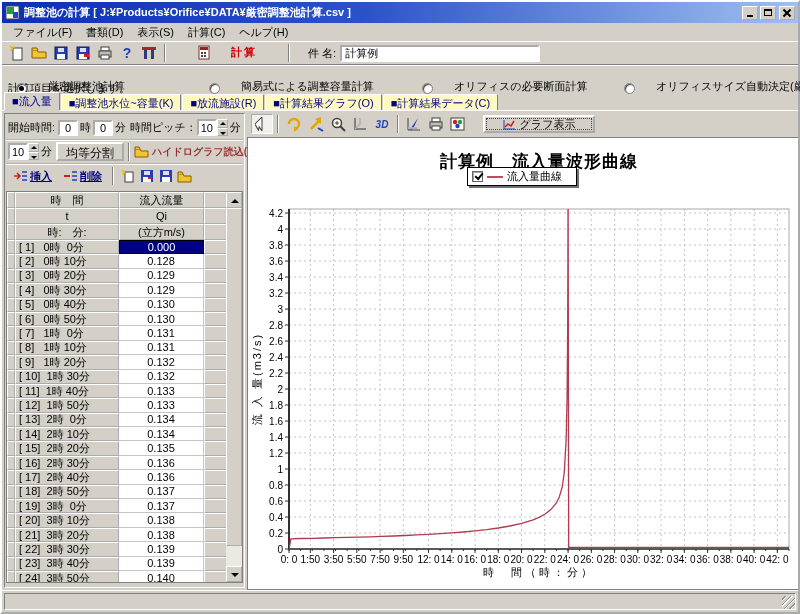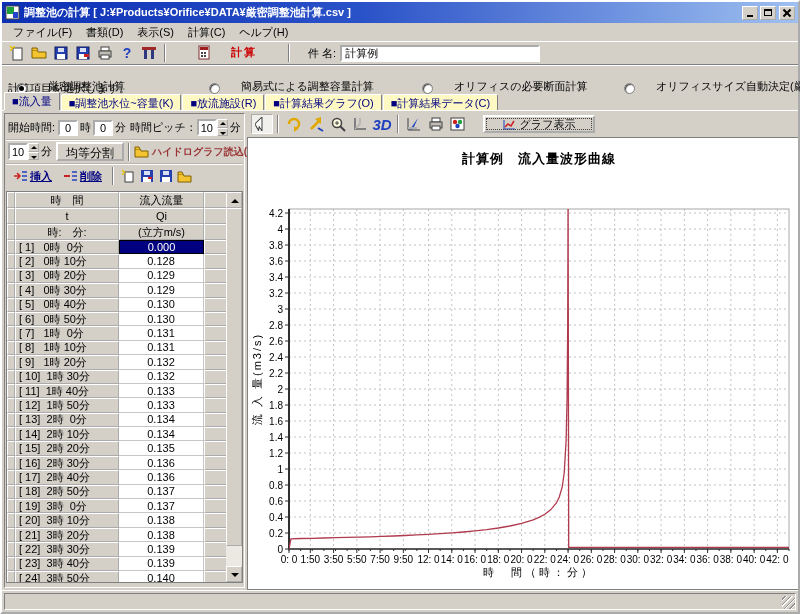--- a/index.html
+++ b/index.html
@@ -85,21 +85,21 @@
   .sbtn.down { bottom:0; } .sbtn.down:before { top:6px; border-left:4px solid transparent; border-right:4px solid transparent; border-top:4px solid #000; }
   .sthumb { position:absolute; left:0; top:16px; width:16px; height:338px; background:#d4d0c8; border:1px outset #fff; }
 
   
   .chart-panel { flex:1; display:flex; flex-direction:column; min-width:0; }
   .chart-toolbar { height:26px; display:flex; align-items:center; padding:0 4px; flex:none; }
   .gbtn { border:2px outset #fff; background:#d4d0c8; height:18px; width:112px; margin-left:14px;
     display:flex; align-items:center; justify-content:center; gap:4px; position:relative; }
   .gbtn:before { content:""; position:absolute; inset:1px; border:1px dotted #404040; }
   .chart-area { flex:1; background:#fff; border:1px solid #808080; border-right:none; position:relative; overflow:hidden; }
-  .chart-title { position:absolute; left:41px; width:500px; top:12px; text-align:center; font-weight:bold; font-size:13px; letter-spacing:1px; }
+  .chart-title { position:absolute; left:41px; width:500px; top:12px; text-align:center; font-weight:bold; font-size:17px; letter-spacing:1px; }
   .legend { position:absolute; left:219px; top:29px; width:110px; height:19px; background:#fff; border:1px solid #000;
     box-shadow:2px 2px 0 #707070; display:flex; align-items:center; gap:4px; padding:0 4px; }
   .cb { width:11px; height:11px; background:#fff; border:1px solid #666; box-shadow:inset 1px 1px 0 #aaa; position:relative; flex:none; }
   .cb:after { content:""; position:absolute; left:2px; top:1px; width:6px; height:3px; border-left:2px solid #000; border-bottom:2px solid #000; transform:rotate(-50deg); }
   .legend .lline { width:16px; height:2px; background:#c24a5e; flex:none; }
   svg.plot { position:absolute; left:0; top:0; }
   svg text { font-family:"Liberation Sans","DejaVu Sans",sans-serif; }
 
   
   .statusbar { height:22px; flex:none; border-top:1px solid #fff; padding:2px; }
@@ -522,21 +522,21 @@
               <path d="M5 7 H9 M7 5 V9" stroke="#404040"></path>
             </svg>
           </div>
         <div class="tbtn">
             <svg width="16" height="16">
               <path d="M3 2 L3 13 L14 13" fill="none" stroke="#808080" stroke-width="2"></path>
               <path d="M3 13 L8 8 L8 2" fill="none" stroke="#b0b0b0" stroke-width="1.5"></path>
             </svg>
           </div>
         <div class="tbtn">
-            <span style="color:#2040c0;font-weight:bold;font-style:italic;font-size:15px">3D</span>
+            <span style="color:#2040c0;font-weight:bold;font-style:italic;font-size:10px">3D</span>
           </div>
         <div class="sep"></div>
         <div class="tbtn">
             <svg width="16" height="16">
               <path d="M2 2 L2 14 L14 14" stroke="#404040" fill="none"></path>
               <path d="M12 2 L5 12 L4 14 L7 13 Z" fill="#2040c0"></path>
               <rect x="2" y="11" width="9" height="2" fill="#b0b0b0"></rect>
             </svg>
           </div>
         <div class="tbtn">
@@ -558,20 +558,25 @@
           <svg width="13" height="11">
               <path d="M1 1 L1 10 L12 10" stroke="#2040c0" fill="none"></path>
               <path d="M2 8 L5 5 L8 7 L11 2" stroke="#cc2020" fill="none" stroke-width="1.5"></path>
             </svg>
           <span>グラフ表示</span>
         </div>
       </div>
 
       <div class="chart-area">
         <div class="chart-title">計算例　流入量波形曲線</div>
+        <div class="legend">
+          <div class="cb"></div>
+          <div class="lline" style="background: rgb(194, 74, 94);"></div>
+          <span>流入量曲線</span>
+        </div>
         <svg class="plot" width="553" height="452">
             <defs>
               <clipPath id="pc">
                 <rect x="41" y="71" width="500" height="340"></rect>
               </clipPath>
             </defs>
             <line x1="41" y1="395" x2="541" y2="395" stroke="#c2c2c2" stroke-dasharray="2,3"></line>
             <line x1="41" y1="379" x2="541" y2="379" stroke="#c2c2c2" stroke-dasharray="2,3"></line>
             <line x1="41" y1="363" x2="541" y2="363" stroke="#c2c2c2" stroke-dasharray="2,3"></line>
             <line x1="41" y1="347" x2="541" y2="347" stroke="#c2c2c2" stroke-dasharray="2,3"></line>

